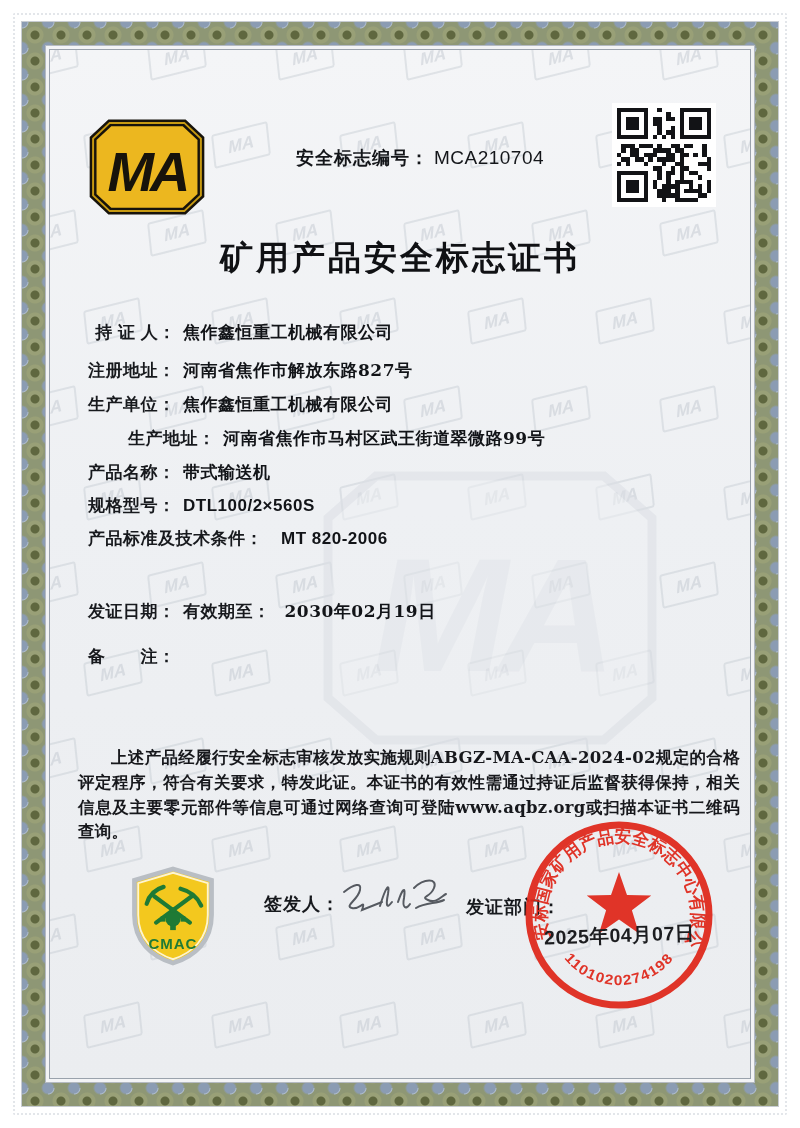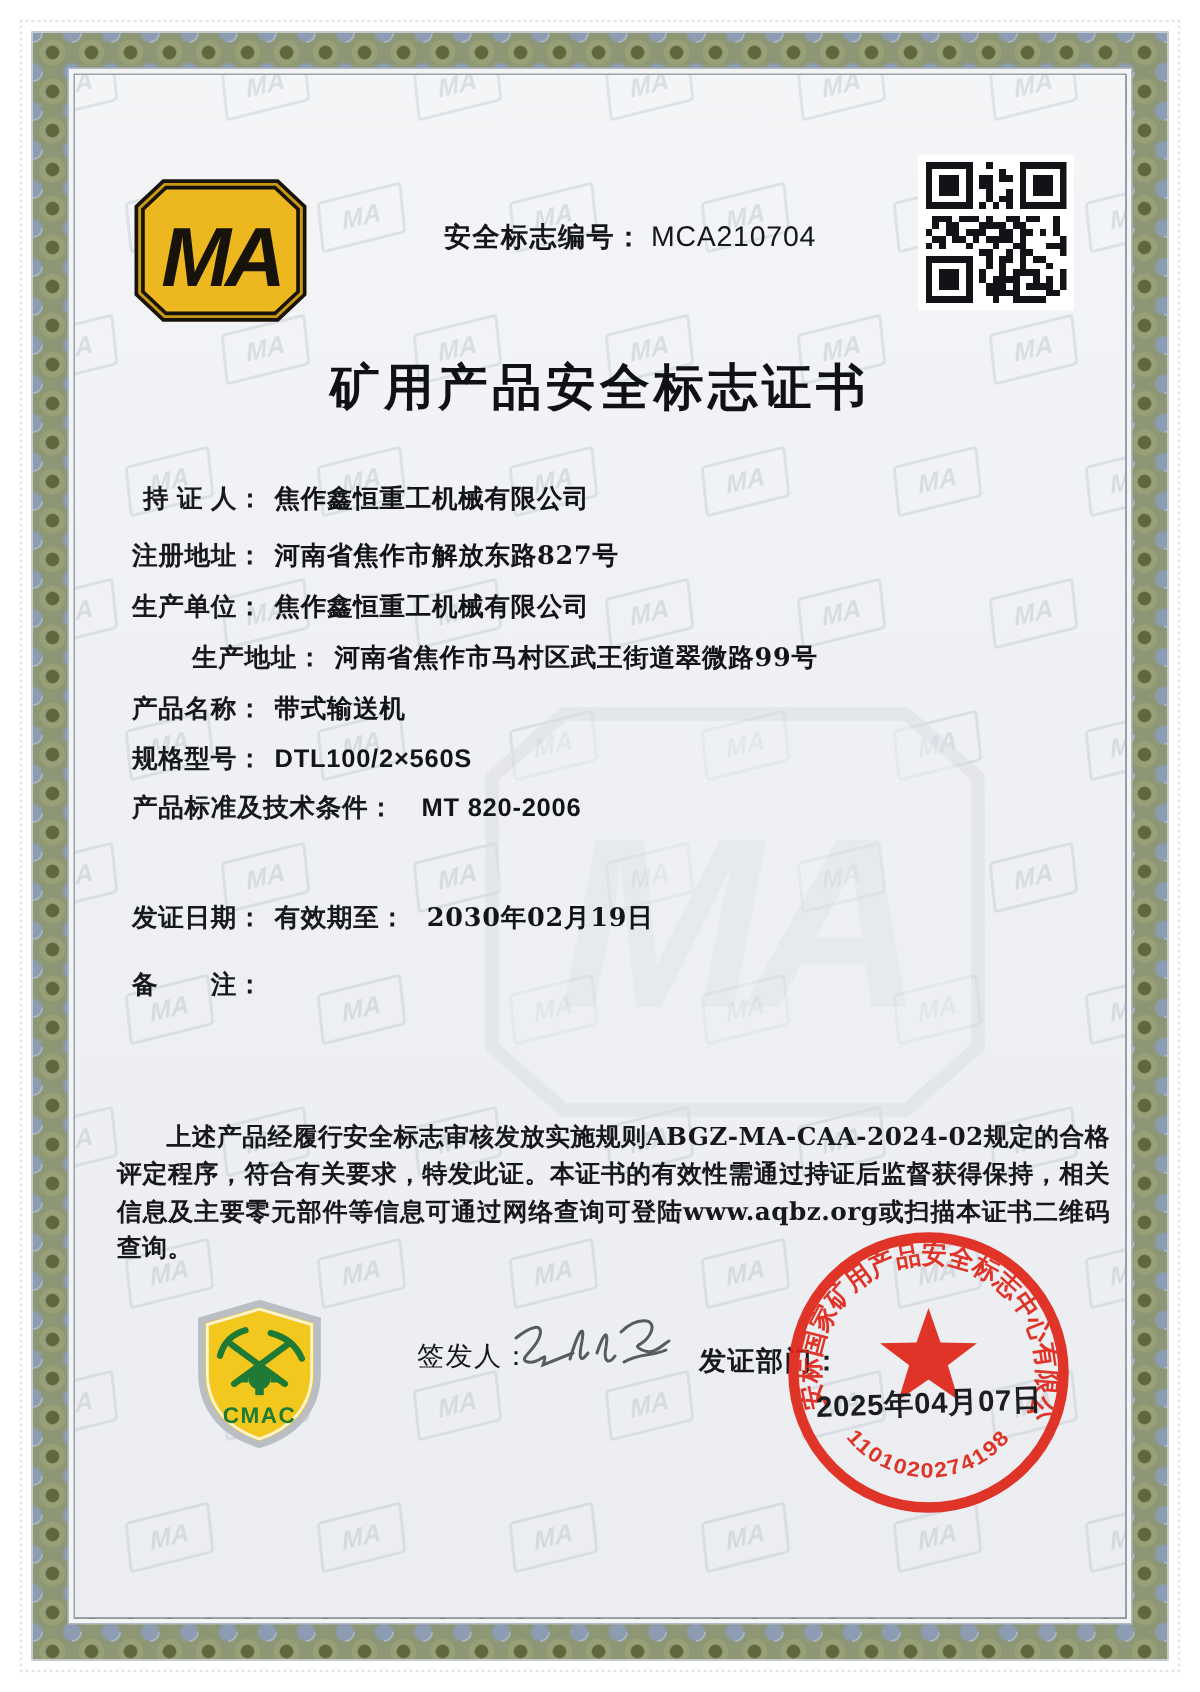--- a/index.html
+++ b/index.html
@@ -35,21 +35,21 @@
   .title{left:0;right:0;top:236px;text-align:center;font-size:33px;font-weight:800;color:#101114;letter-spacing:3px;}
   .row{left:88px;display:flex;align-items:baseline;font-size:17px;color:#17191d;white-space:nowrap;}
   .row .lab{font-weight:700;min-width:95px;letter-spacing:.5px;}
   .row .val{font-family:"DejaVu Serif","Liberation Serif",serif;font-weight:700;color:#121418;letter-spacing:.5px;}
   .row .val.lat{font-family:"Liberation Sans",sans-serif;font-weight:700;}
   .dates{left:88px;top:600px;}
   .dates .val{min-width:222px;}
   .remark{top:645px;}
   .statement{left:78px;top:746px;width:662px;font-family:"DejaVu Serif","Liberation Serif",serif;
     font-weight:700;font-size:16.5px;line-height:1.5;color:#17181c;text-align:justify;text-indent:2em;letter-spacing:.3px;}
-  .signer{left:278px;top:892px;font-size:18px;font-weight:400;color:#17191d;letter-spacing:1px;}
+  .signer{left:264px;top:892px;font-size:18px;font-weight:700;color:#17191d;letter-spacing:1px;}
   .dept{left:466px;top:895px;font-size:18px;font-weight:700;color:#17191d;letter-spacing:1px;}
   .sig{left:336px;top:858px;}
   .seal{left:524px;top:820px;}
   svg text{font-family:"Liberation Sans",sans-serif;}
 </style>
 </head>
 <body>
 
 <div class="page">
   <div class="lace"></div>

